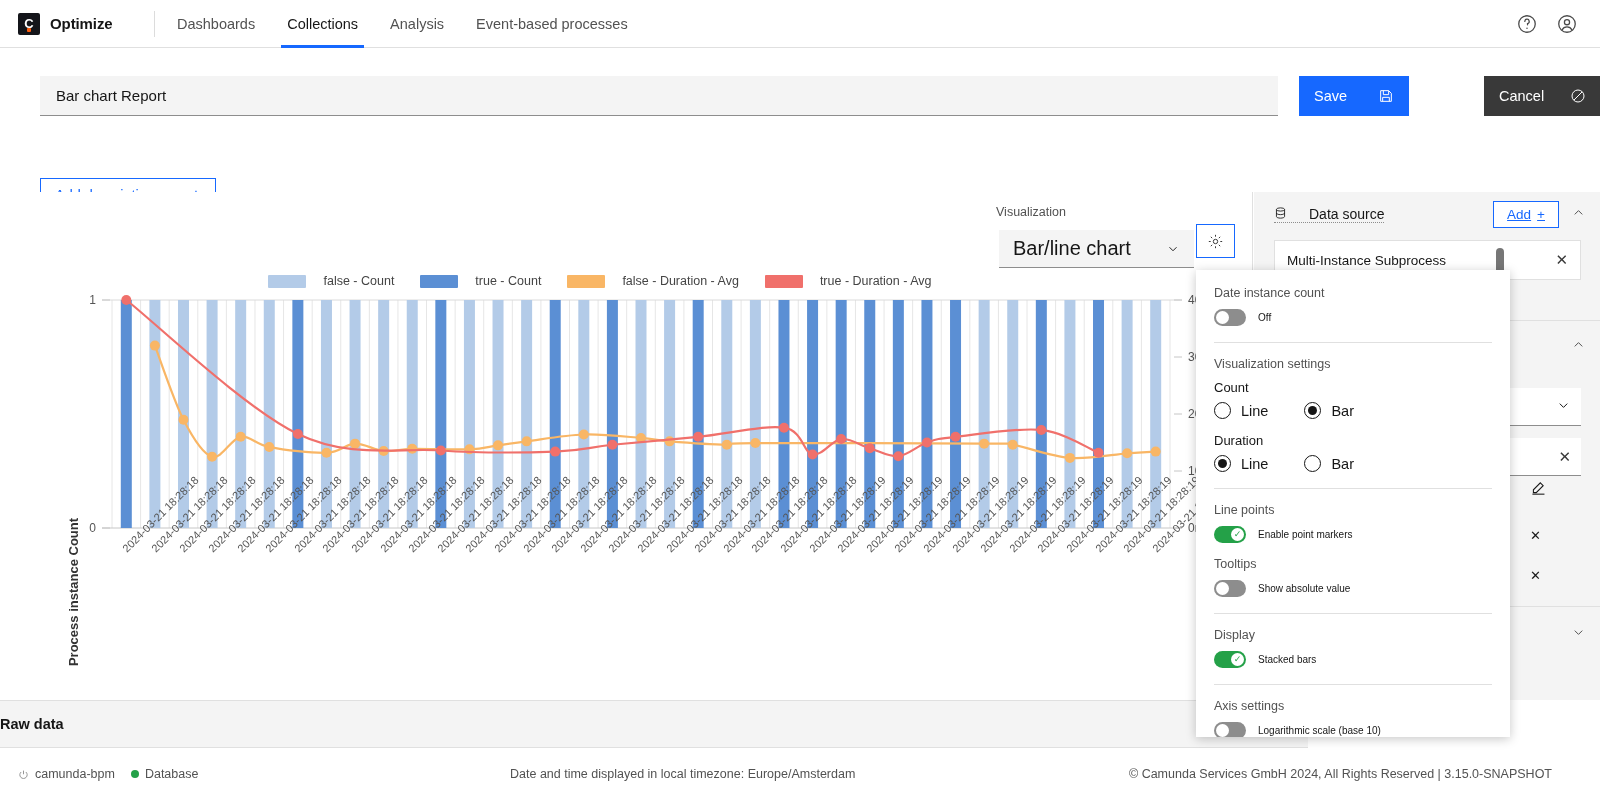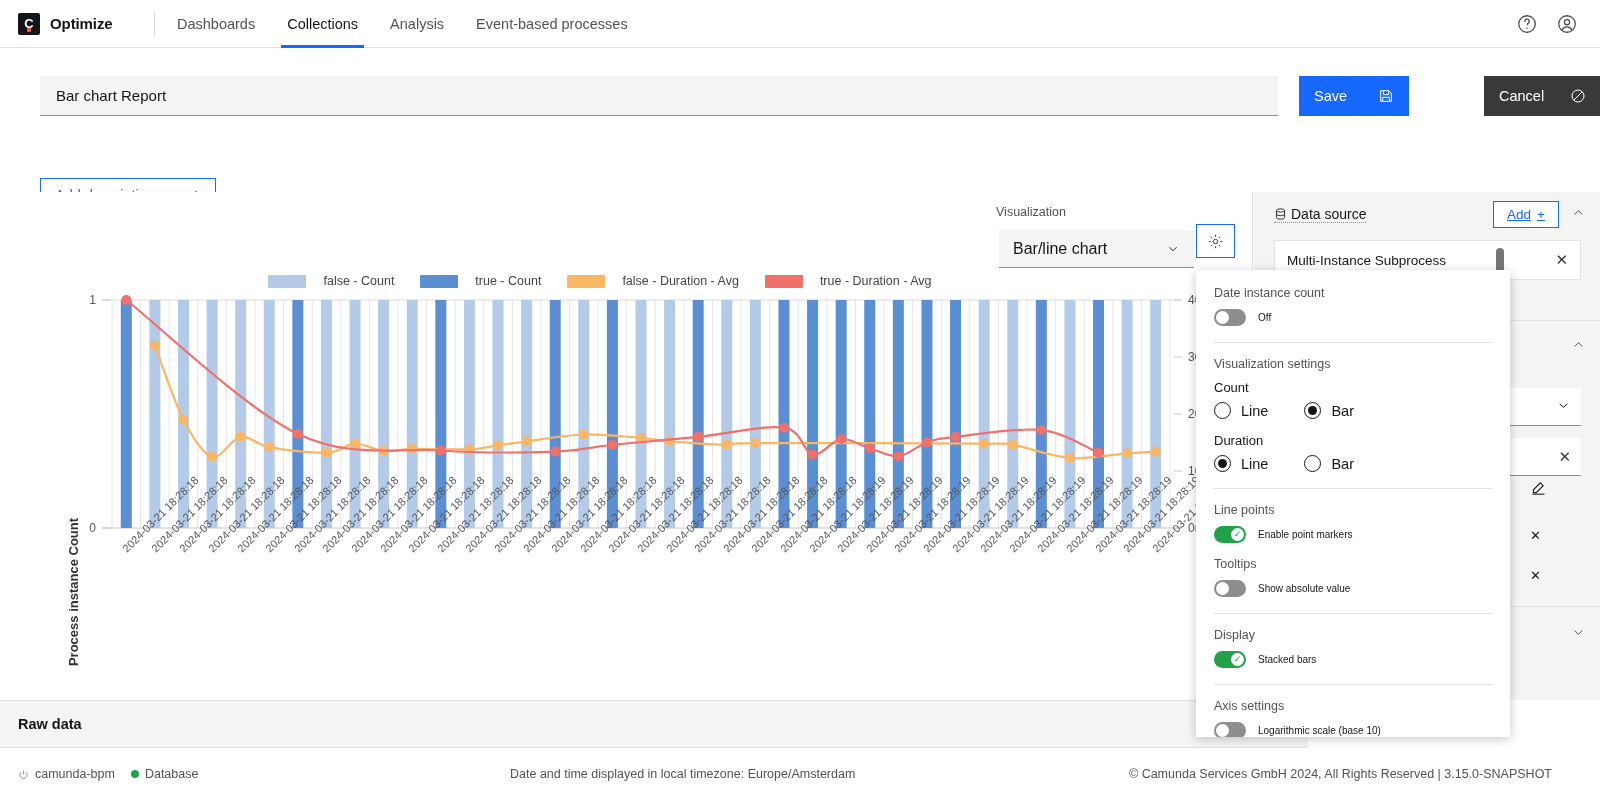--- a/index.html
+++ b/index.html
@@ -85,21 +85,21 @@
 
   
   .main { position: absolute; top: 192px; left: 0; width: 1600px; height: 508px; background: #fff; }
   .chartzone { position: absolute; left: 0; top: 0; width: 1253px; height: 508px; background: #fff;
     border-right: 1px solid #e0e0e0; }
 
   .viz-label { position: absolute; left: 996px; top: 13px; font-size: 12.5px; color: #525252; }
   .viz-select {
     position: absolute; left: 999px; top: 38px; width: 195px; height: 38px;
     background: #f4f4f4; border-bottom: 1px solid #8d8d8d;
-    display: flex; align-items: center; padding: 0 14px; font-size: 16px; color: #161616;
+    display: flex; align-items: center; padding: 0 14px; font-size: 20px; color: #161616;
     cursor: pointer; justify-content: space-between;
   }
   .viz-gear {
     position: absolute; left: 1196px; top: 32px; width: 39px; height: 34px;
     border: 1px solid #1668ff; background: #fff;
     display: flex; align-items: center; justify-content: center; cursor: pointer;
   }
 
   
   .chart-legend {
@@ -126,21 +126,21 @@
     transform-origin: left top; transform: rotate(-45deg);
   }
 
   
   .sidebar { position: absolute; left: 1254px; top: 0; width: 346px; height: 508px;
      background: #f4f4f4; overflow: hidden; }
   .sb-section-head {
     position: absolute; left: 0; width: 346px; height: 44px;
     display: flex; align-items: center; padding: 0 14px 0 20px; background: #f4f4f4;
   }
-  .sb-title { font-size: 14px; color: #161616; display: flex; align-items: center; gap: 4px;
+  .sb-title { font-size: 14px; color: #161616; display: flex; align-items: flex-start; gap: 22px;
      border-bottom: 1px dotted #8d8d8d; }
   .sb-add {
     margin-left: auto; border: 1px solid #1668ff; color: #1668ff; background: #fff;
     font-size: 13.5px; padding: 5px 13px; cursor: pointer; display:flex; gap:6px; align-items:center;text-decoration:underline;
   }
   .sb-chev { margin-left: 12px; color: #525252; cursor: pointer; }
   .sb-card {
     position: absolute; left: 20px; width: 307px; background: #fff;
     border: 1px solid #e0e0e0; display: flex; align-items: center; padding: 0 12px;
     font-size: 13.5px; color: #161616; height: 40px; gap: 8px;
@@ -176,21 +176,21 @@
   .rad-circle { width: 17px; height: 17px; border-radius: 50%; border: 1px solid #161616;
     display: flex; align-items: center; justify-content: center; flex: none; }
   .rad.sel .rad-circle::after { content: ""; width: 9px; height: 9px; border-radius: 50%; background: #161616; }
   .rad-label { font-size: 14.5px; color: #161616; }
   .sub-label { font-size: 13px; color: #161616; margin: 14px 0 2px 0; }
 
   
   .rawdata {
     position: absolute; left: 0; top: 700px; width: 1308px; height: 48px;
     background: #f4f4f4; border-top: 1px solid #e0e0e0; border-bottom: 1px solid #e0e0e0;
-    display: flex; align-items: center; padding-left: 18px;
+    display: flex; align-items: center; padding-left: 0;
   }
   .rawdata-t { font-size: 14.5px; font-weight: bold; color: #161616; }
   .footer { position: absolute; left: 0; top: 748px; width: 1600px; height: 52px; background: #fff;
     display: flex; align-items: center; font-size: 12.5px; color: #525252; }
   .f-left { display: flex; align-items: center; gap: 16px; padding-left: 18px; }
   .f-item { display: flex; align-items: center; gap: 6px; }
   .f-dot { width: 8px; height: 8px; border-radius: 50%; background: #24a148; }
   .f-mid { position: absolute; left: 510px; }
   .f-right { position: absolute; right: 48px; }
 </style>

